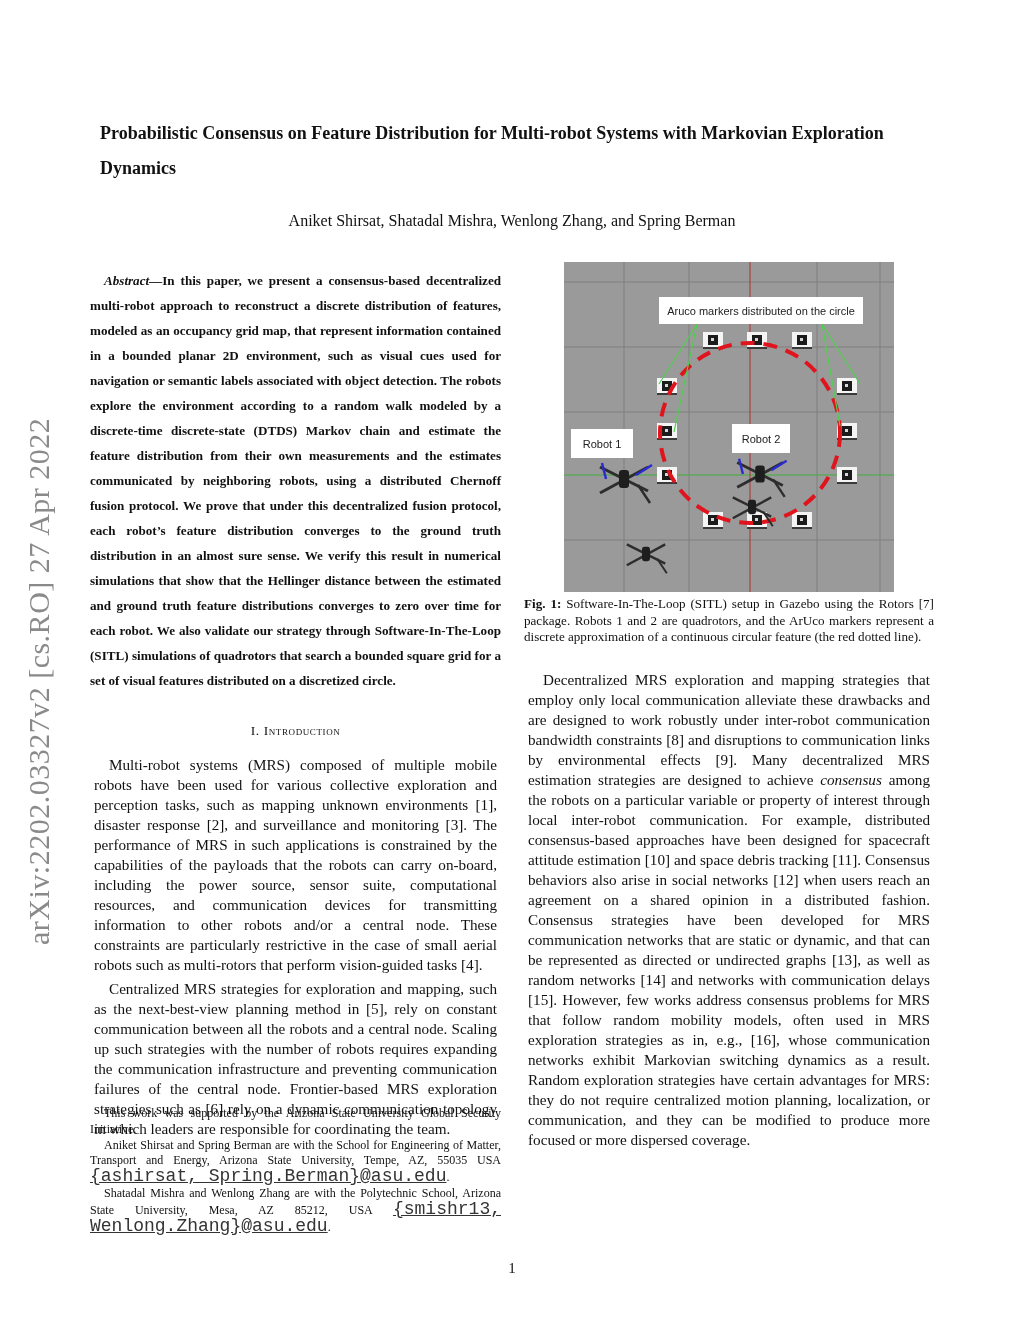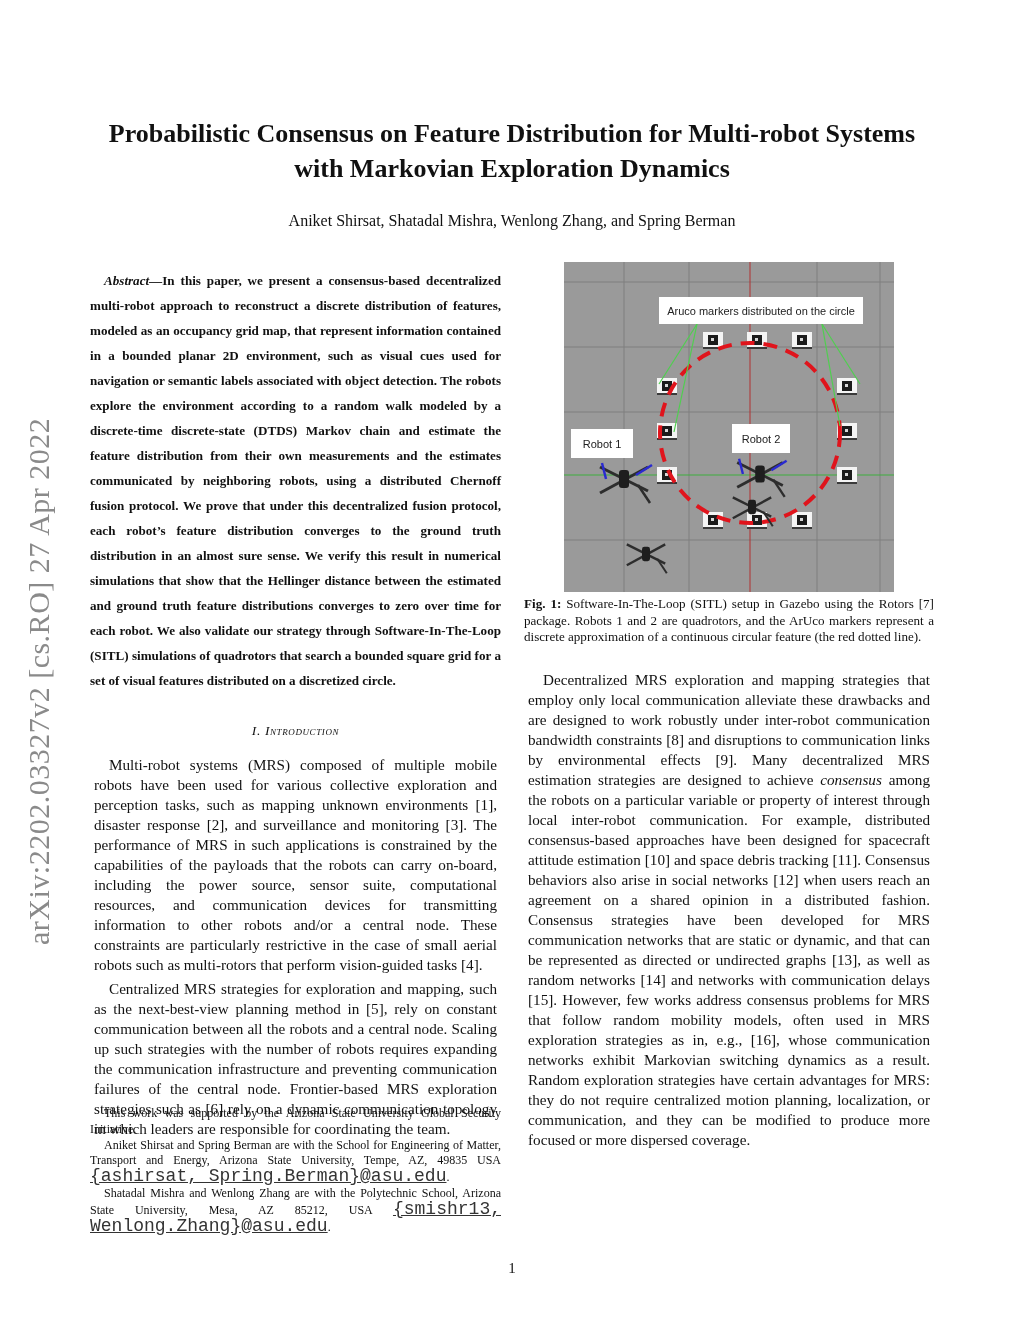--- a/index.html
+++ b/index.html
@@ -8,37 +8,36 @@
       font-family: "Liberation Serif", "DejaVu Serif", serif; color: #111;
     }
     .arxiv-stamp {
       position: absolute; left: 22px; top: 945px;
       transform-origin: 0 0; transform: rotate(-90deg);
       font-size: 30px; color: #8a8a8a; white-space: nowrap; letter-spacing: 0.5px;
       font-family: "Liberation Serif", serif;
     }
     .title {
       position: absolute; left: 100px; top: 116px; width: 824px;
-      text-align: center; font-weight: bold; font-size: 26px; line-height: 35px;
+      font-weight: bold; font-size: 18px; line-height: 35px;
     }
     .authors {
       position: absolute; left: 100px; top: 212px; width: 824px;
       text-align: center; font-size: 16px;
     }
     .col-left { position: absolute; left: 90px; top: 268px; width: 411px; }
     .col-right { position: absolute; left: 524px; top: 262px; width: 410px; }
     .abstract {
       font-weight: bold; font-size: 13.1px; line-height: 25px; text-align: justify;
       text-indent: 14px; margin: 0;
     }
     .abstract .lbl-text { font-style: italic; }
     .section-heading {
       text-align: center; font-size: 13.5px; letter-spacing: 0.6px; margin: 30px 0 16px 0;
       font-variant: small-caps;
-      font-style: italic;
     }
     .para {
       font-size: 15.2px; line-height: 20px; text-align: justify; text-indent: 15px; margin: 4px;
     }
     .para em { font-style: italic; }
     .footnotes {
       position: absolute; left: 90px; top: 1106px; width: 411px;
       font-size: 12px; line-height: 15.8px; text-align: justify;
     }
     .footnotes p { margin: 0; text-indent: 14px; }
@@ -67,21 +66,21 @@
   <p class="abstract"><span class="lbl-text">Abstract</span><span>—</span><span>In this paper, we present a consensus-based decentralized multi-robot approach to reconstruct a discrete distribution of features, modeled as an occupancy grid map, that represent information contained in a bounded planar 2D environment, such as visual cues used for navigation or semantic labels associated with object detection. The robots explore the environment according to a random walk modeled by a discrete-time discrete-state (DTDS) Markov chain and estimate the feature distribution from their own measurements and the estimates communicated by neighboring robots, using a distributed Chernoff fusion protocol. We prove that under this decentralized fusion protocol, each robot’s feature distribution converges to the ground truth distribution in an almost sure sense. We verify this result in numerical simulations that show that the Hellinger distance between the estimated and ground truth feature distributions converges to zero over time for each robot. We also validate our strategy through Software-In-The-Loop (SITL) simulations of quadrotors that search a bounded square grid for a set of visual features distributed on a discretized circle.</span></p>
 
   <div class="section-heading">I. Introduction</div>
 
   <p class="para">Multi-robot systems (MRS) composed of multiple mobile robots have been used for various collective exploration and perception tasks, such as mapping unknown environments [1], disaster response [2], and surveillance and monitoring [3]. The performance of MRS in such applications is constrained by the capabilities of the payloads that the robots can carry on-board, including the power source, sensor suite, computational resources, and communication devices for transmitting information to other robots and/or a central node. These constraints are particularly restrictive in the case of small aerial robots such as multi-rotors that perform vision-guided tasks [4].</p>
   <p class="para">Centralized MRS strategies for exploration and mapping, such as the next-best-view planning method in [5], rely on constant communication between all the robots and a central node. Scaling up such strategies with the number of robots requires expanding the communication infrastructure and preventing communication failures of the central node. Frontier-based MRS exploration strategies such as [6] rely on a dynamic communication topology in which leaders are responsible for coordinating the team.</p>
 </div>
 
 <div class="footnotes">
   <p>This work was supported by the Arizona State University Global Security Initiative.</p>
-  <p><span>Aniket Shirsat and Spring Berman are with the School for Engineering of Matter, Transport and Energy, Arizona State University, Tempe, AZ, 49835 USA </span><span class="mono">{ashirsat, Spring.Berman}@asu.edu</span><span>.</span></p>
+  <p><span>Aniket Shirsat and Spring Berman are with the School for Engineering of Matter, Transport and Energy, Arizona State University, Tempe, AZ, 55035 USA </span><span class="mono">{ashirsat, Spring.Berman}@asu.edu</span><span>.</span></p>
   <p><span>Shatadal Mishra and Wenlong Zhang are with the Polytechnic School, Arizona State University, Mesa, AZ 85212, USA </span><span class="mono">{smishr13, Wenlong.Zhang}@asu.edu</span><span>.</span></p>
 </div>
 
 <div class="col-right">
   <div class="figure">
     <svg width="330" height="330" viewBox="0 0 330 330" id="fig-svg">
       <rect x="0" y="0" width="330" height="330" class="fig-ground" fill="#9a9a9a"></rect>
       <g id="grid-lines">
           <line x1="60" y1="0" x2="60" y2="330" stroke="#7e7e7e" stroke-width="1"></line>
           <line x1="125" y1="0" x2="125" y2="330" stroke="#7e7e7e" stroke-width="1"></line>

